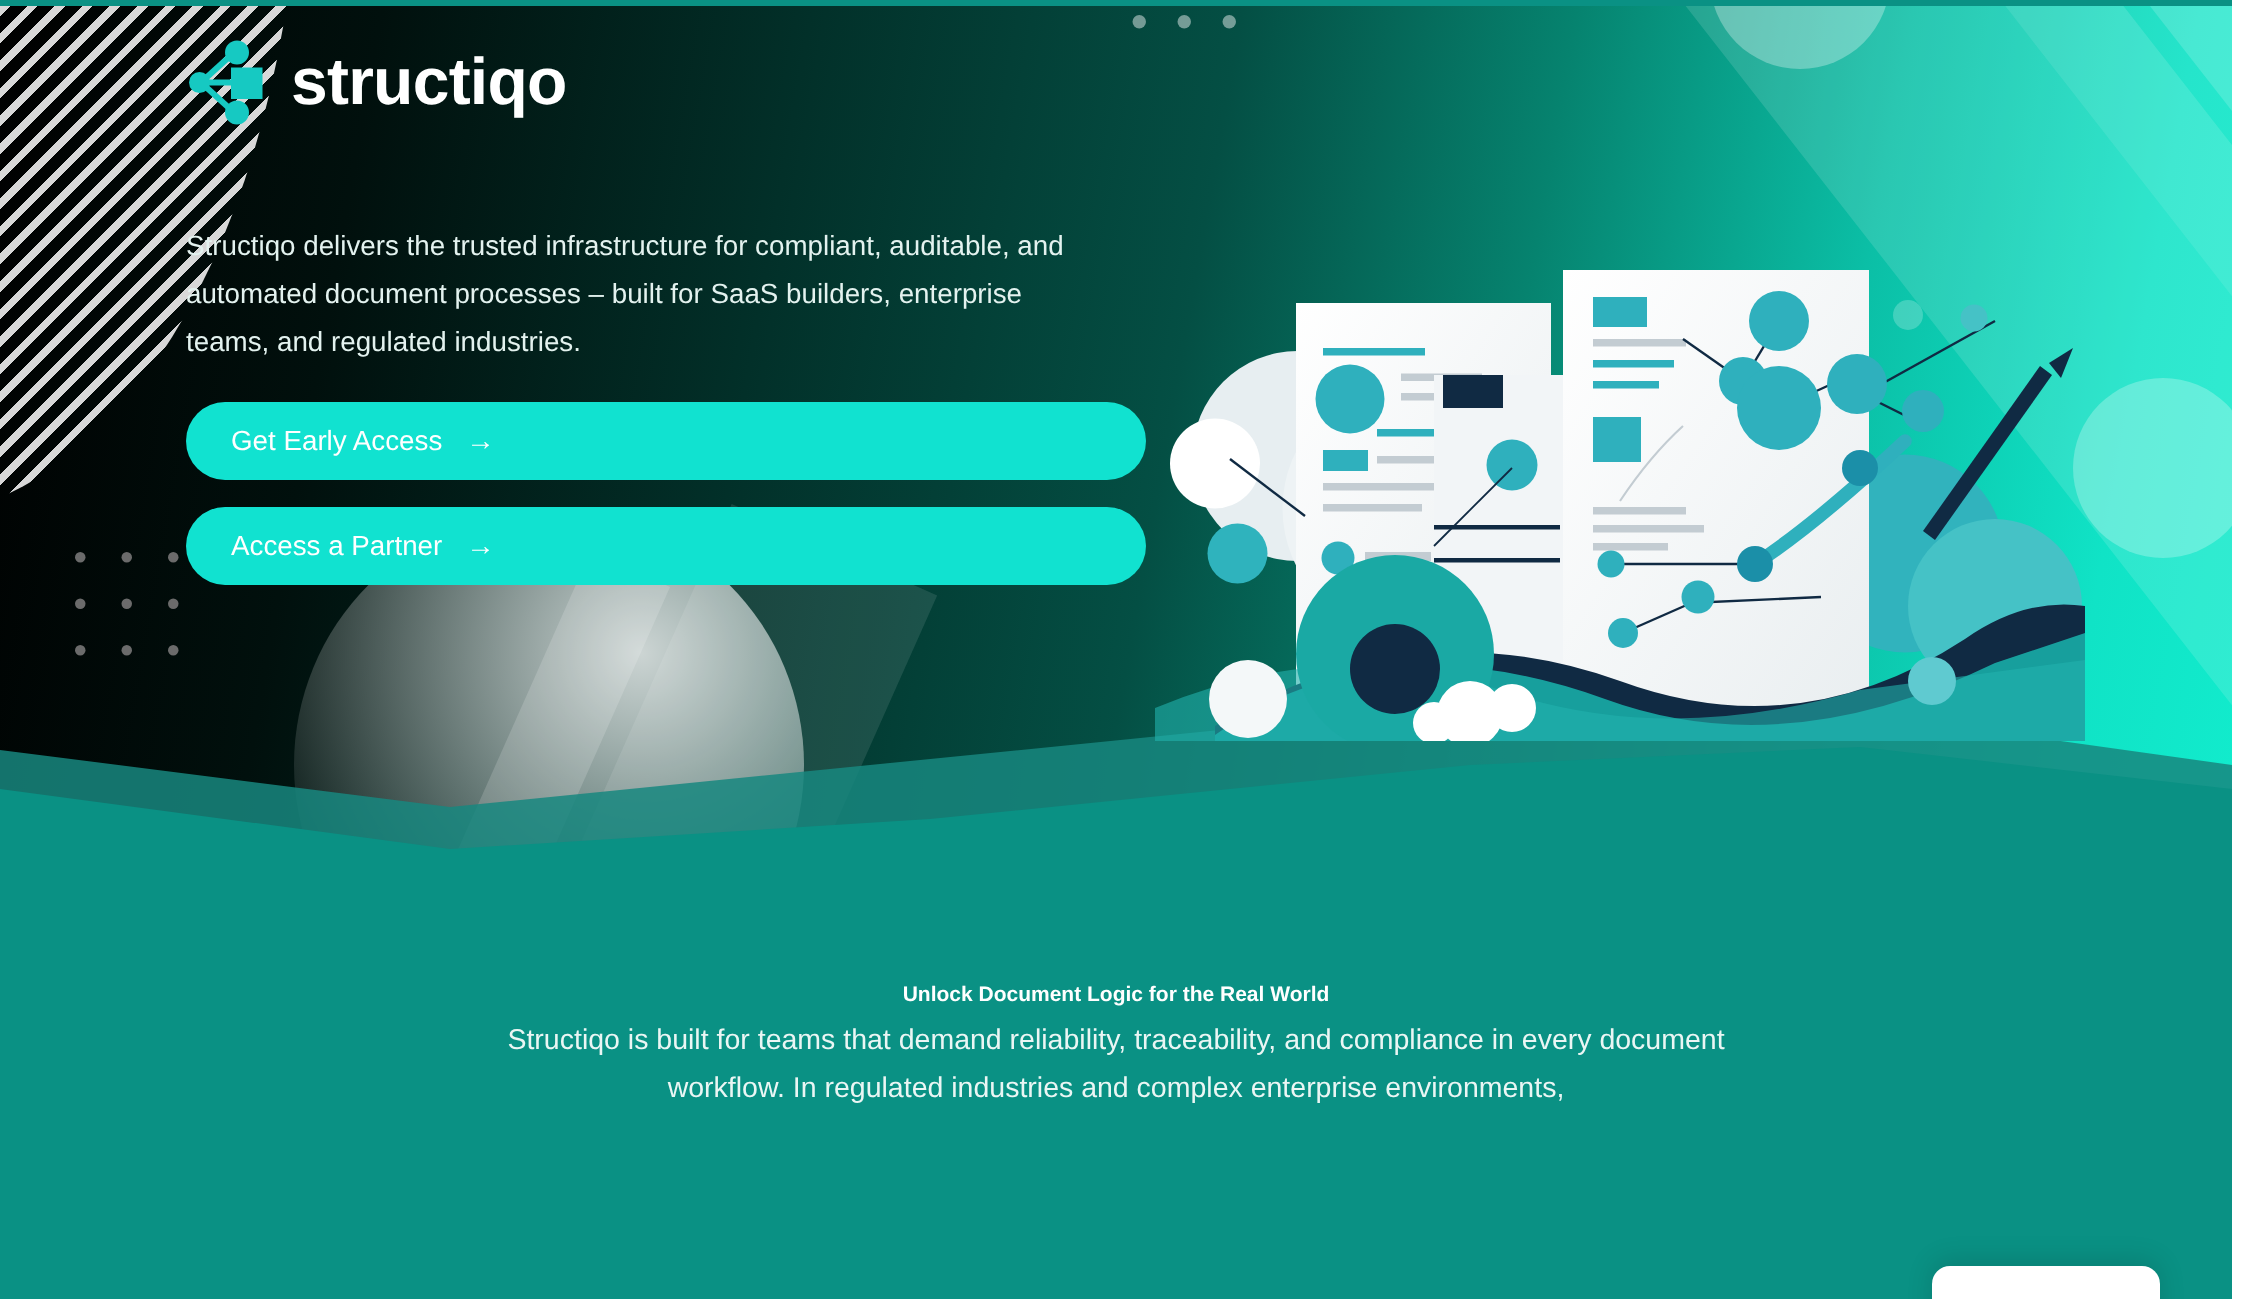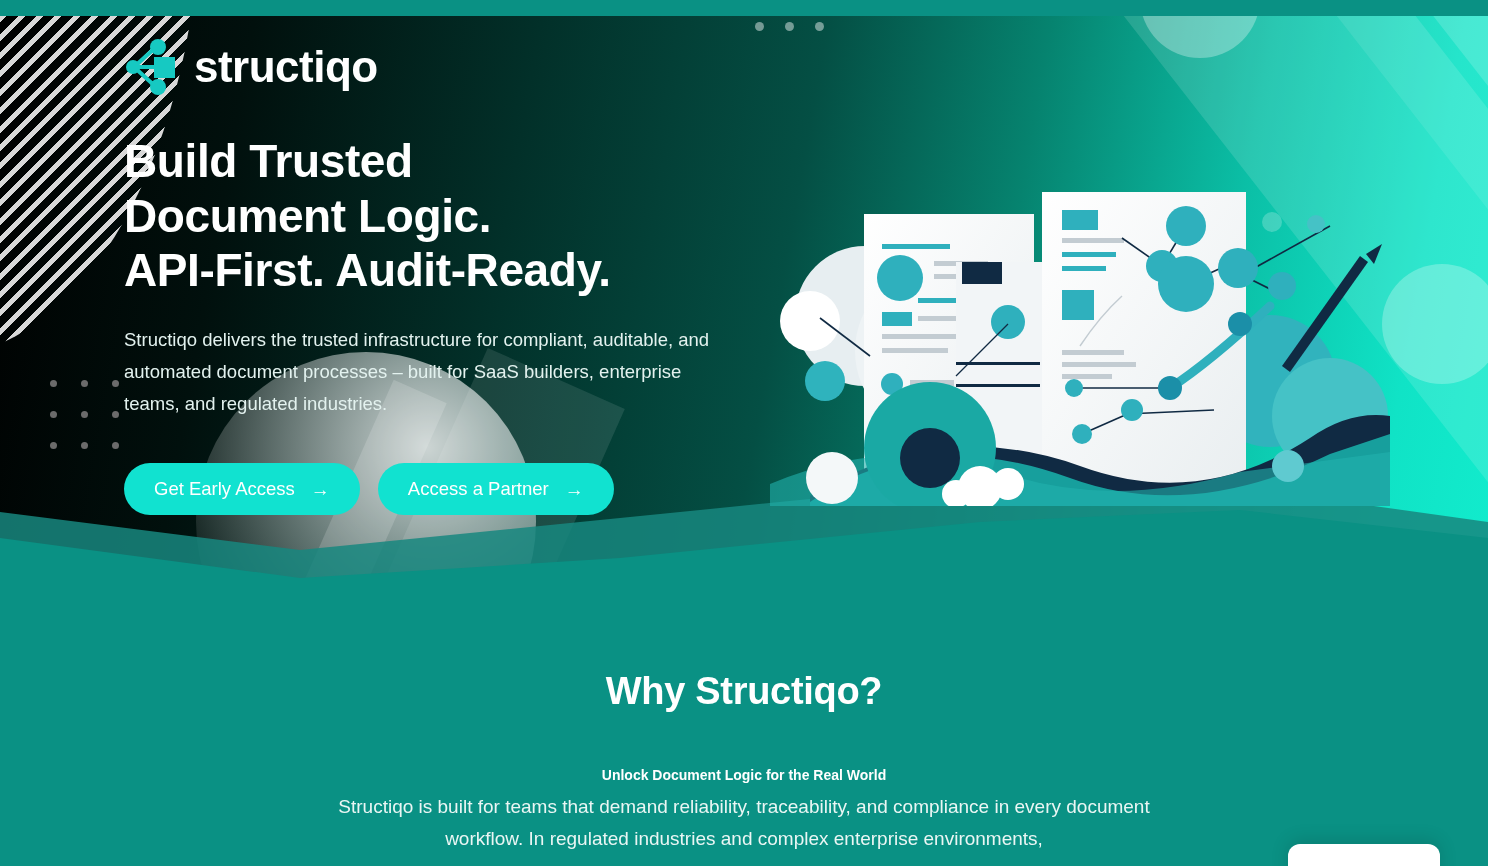--- a/index.html
+++ b/index.html
@@ -6,21 +6,21 @@
   * { margin:0; padding:0; box-sizing:border-box; }
   html, body {
     width:1500px; height:866px; overflow:hidden;
     font-family:"Liberation Sans", sans-serif;
     background:#0A9184;
   }
   .page { position:relative; width:1500px; height:866px; overflow:hidden; }
 
   
   .hero {
-    position:absolute; left:0; top:16px; width:1488px; height:600px;
+    position:absolute; left:0; top:4px; width:1488px; height:600px;
     overflow:hidden;
     background:linear-gradient(100deg,#000000 0%, #01100d 16%, #023029 34%, #044f44 52%, #06836f 66%, #0bbfa6 80%, #10e3c6 92%, #12eccd 100%);
     padding-left:10px;
   }
   
   .hero-band {
     position:absolute; background:rgba(255,255,255,0.10);
     transform:rotate(-38deg); transform-origin:top left; pointer-events:none;
   }
   .band-a { left:1030px; top:-120px; width:230px; height:1100px; background:rgba(255,255,255,0.13); }
@@ -78,21 +78,21 @@
 
   
   .hero-copy { position:absolute; left:124px; top:118px; width:640px; z-index:6; }
   .headline {
     font-size:46px; font-weight:800; line-height:1.19; color:#ffffff;
     letter-spacing:-0.4px; white-space:pre-line;
   }
   .subcopy {
     margin-top:26px; font-size:18.5px; line-height:1.73; color:#e3f2ef; max-width:600px;
   }
-  .cta-row { margin-top:43px; display:flex; gap:18px; }
+  .cta-row { margin-top:24px; display:flex; gap:18px;flex-direction:column; }
   .btn {
     display:inline-flex; align-items:center; gap:16px;
     height:52px; padding:0 30px; border:none; border-radius:26px;
     background:#11E2D0; color:#ffffff; font-size:18.5px;
     font-family:"Liberation Sans", sans-serif; cursor:pointer; white-space:nowrap;
   }
   .btn .arw { font-size:19px; line-height:1; }
 
   
   .illus { position:absolute; left:770px; top:150px; width:620px; height:340px; z-index:5; }
@@ -264,43 +264,39 @@
           <circle cx="9" cy="29" r="7" fill="#16C9C2"></circle>
           <circle cx="34" cy="9" r="8" fill="#16C9C2"></circle>
           <circle cx="34" cy="49" r="8" fill="#16C9C2"></circle>
           <rect x="30" y="19" width="21" height="21" fill="#16C9C2"></rect>
         </svg>
       </span>
       <span class="logo-text">structiqo</span>
     </div>
 
     <div class="hero-copy">
-      <h1 class="headline">Build Trusted
-Document Logic.
-API-First. Audit-Ready.</h1>
       <p class="subcopy">Structiqo delivers the trusted infrastructure for compliant, auditable, and automated document processes – built for SaaS builders, enterprise teams, and regulated industries.</p>
       <div class="cta-row">
         <button class="btn">
           <span>Get Early Access</span>
           <span class="arw">→</span>
         </button>
         <button class="btn">
           <span>Access a Partner</span>
           <span class="arw">→</span>
         </button>
       </div>
     </div>
 
     <svg class="hero-wave" viewBox="0 0 1488 150" preserveAspectRatio="none">
       <path d="M0 46 L300 84 L560 58 L900 24 L1160 10 L1488 56 L1488 150 L0 150 Z" fill="#17877f" opacity="0.85"></path>
       <path d="M0 72 L300 112 L620 92 L980 56 L1240 44 L1488 72 L1488 150 L0 150 Z" fill="#0A9184"></path>
     </svg>
   </section>
 
   <section class="why">
-    <h2 class="why-title">Why Structiqo?</h2>
     <p class="why-sub">Unlock Document Logic for the Real World</p>
     <p class="why-body">Structiqo is built for teams that demand reliability, traceability, and compliance in every document workflow. In regulated industries and complex enterprise environments,</p>
   </section>
 
   <div class="float-card"></div>
   <div class="scrollbar"></div>
 </div>
 
 </body></html>

